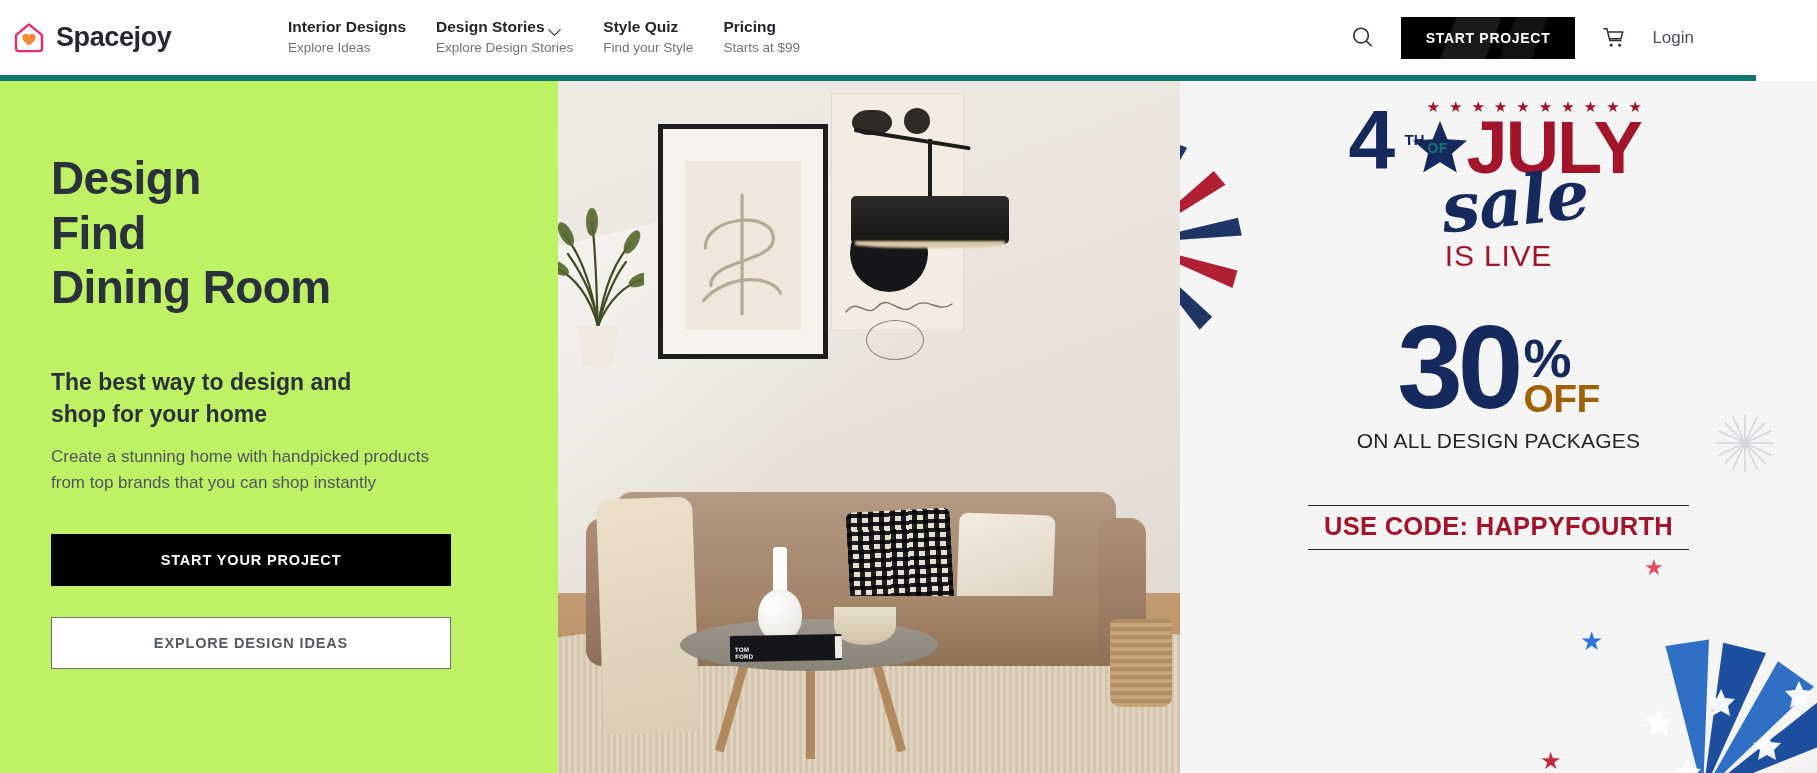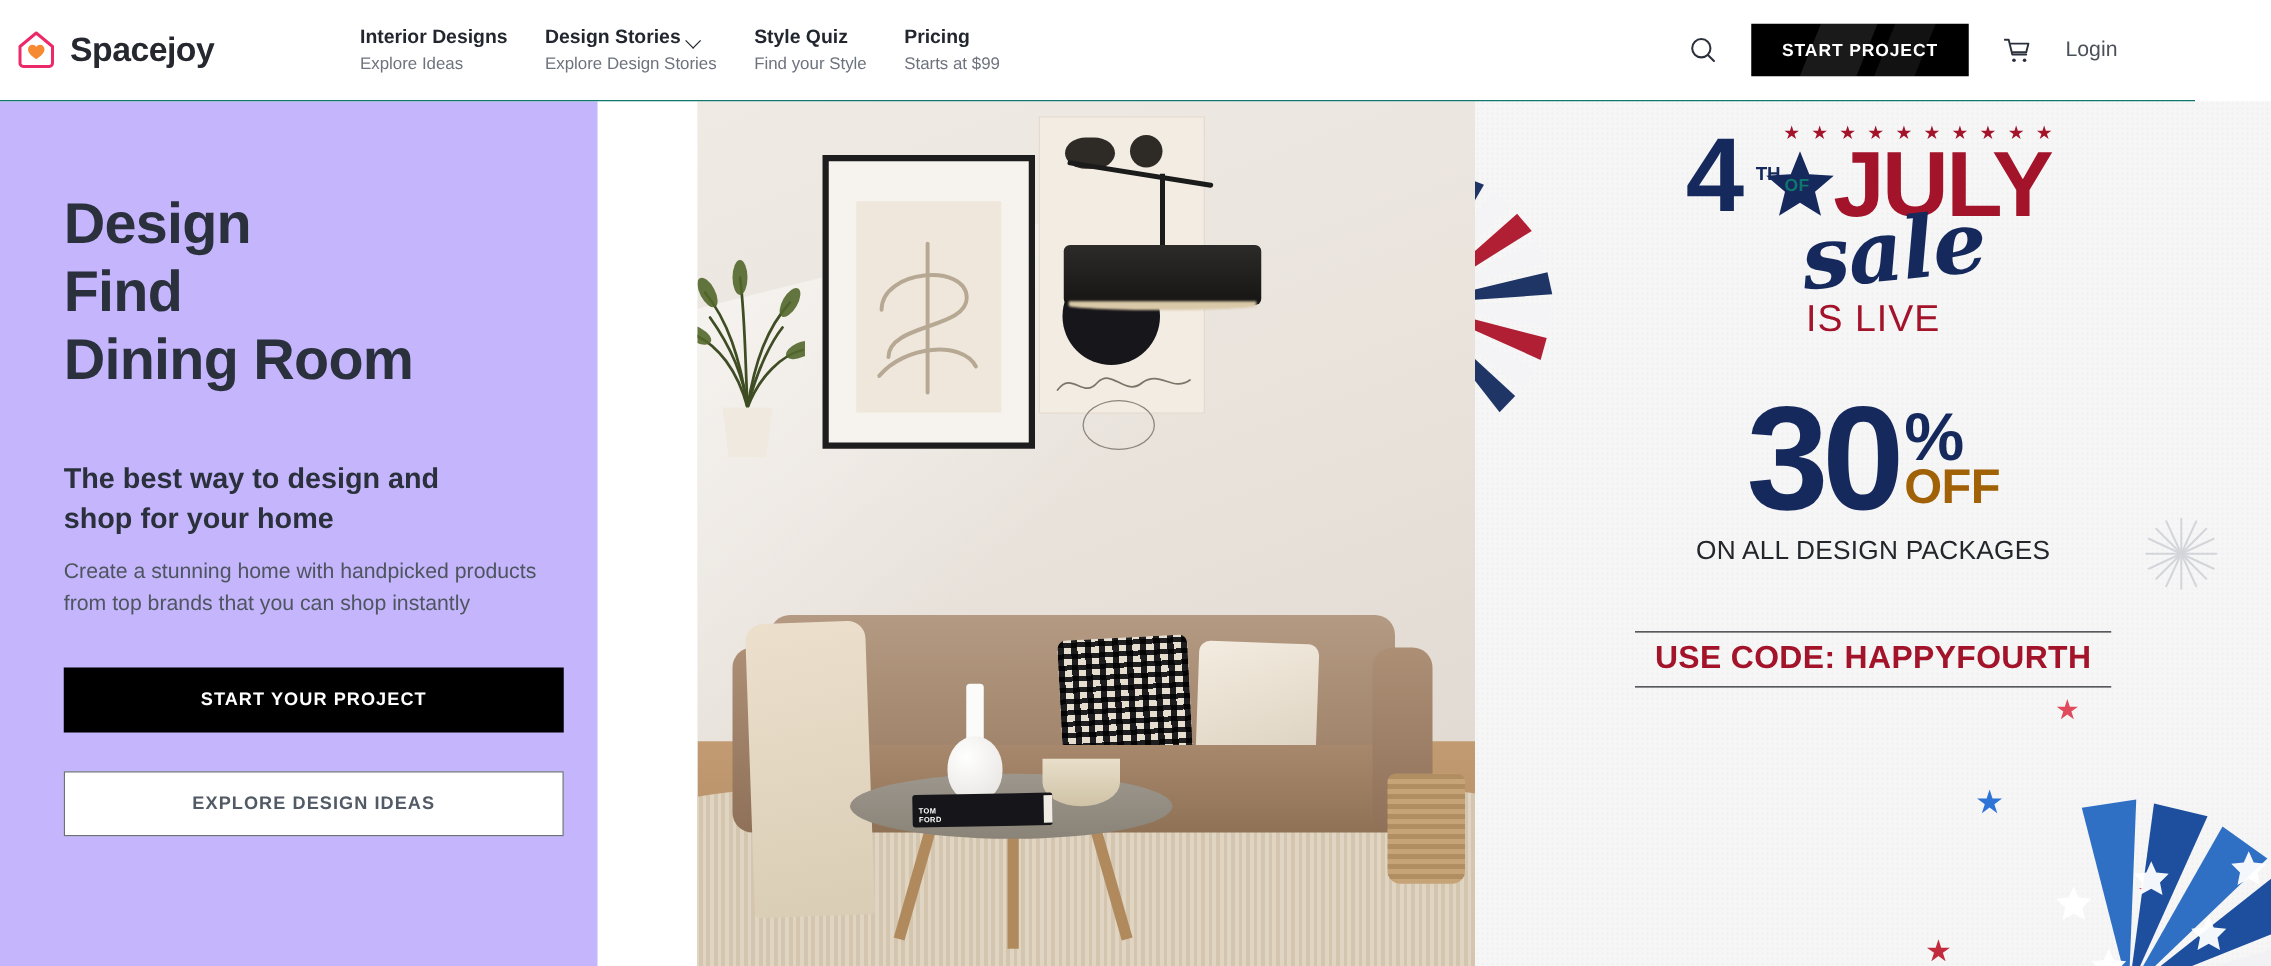--- a/index.html
+++ b/index.html
@@ -8,21 +8,21 @@
     width:1817px; height:773px; overflow:hidden;
     font-family:"Liberation Sans", sans-serif;
     background:#ffffff; color:#2d3440;
   }
   .page{ position:relative; width:1817px; height:773px; background:#fff; }
 
   
   .header{
     position:absolute; top:0; left:0; width:1756px; height:81px;
     background:#fff; display:flex; align-items:center;
-    border-bottom:1px solid #0f766e; z-index:40;
+    border-bottom:6px solid #0f766e; z-index:40;
   }
   .logo-wrap{ display:flex; align-items:center; gap:10px; margin-left:12px; width:260px; }
   .logo-mark{ width:34px; height:34px; flex:none; }
   .logo-text{ font-size:27px; font-weight:700; color:#25282e; letter-spacing:-0.4px; }
 
   .nav{ display:flex; align-items:flex-start; gap:30px; margin-left:16px; }
   .nav-item{ cursor:pointer; line-height:1.22; }
   .nav-top{ font-size:15.5px; font-weight:700; color:#22262e; display:flex; align-items:flex-end; gap:5px; white-space:nowrap; }
   .nav-sub{ font-size:13.5px; color:#6d737d; margin-top:3px; white-space:nowrap; }
   .chev{ display:inline-block; width:9px; height:9px; border-right:1.6px solid #22262e; border-bottom:1.6px solid #22262e; transform:rotate(45deg) translate(-2px,-2px); }
@@ -39,21 +39,21 @@
   }
   .btn-start::before{
     content:""; position:absolute; top:-40%; left:62%; width:30px; height:180%;
     background:rgba(255,255,255,.07); transform:rotate(22deg); pointer-events:none;
   }
   .login{ font-size:17px; color:#4b5159; cursor:pointer; }
 
   
   .hero{ position:absolute; top:81px; left:0; width:1817px; height:692px; }
 
-  .hero-left{ position:absolute; left:0; top:0; width:478px; height:692px; background:#c4b5fd; padding:70px 0 0 51px; }
+  .hero-left{ position:absolute; left:0; top:0; width:558px; height:692px; background:#bef264; padding:70px 0 0 51px; }
   .h1{ font-size:46px; line-height:1.19; font-weight:700; color:#2b313c; letter-spacing:-0.6px; }
   .h2{ font-size:23px; line-height:1.39; font-weight:700; color:#2b313c; margin-top:52px; max-width:360px; }
   .lede{ font-size:17px; line-height:1.52; color:#4e555f; margin-top:13px; max-width:385px; }
   .cta-primary{
     display:flex; align-items:center; justify-content:center;
     width:400px; height:52px; background:#000; color:#fff;
     font-size:14.5px; font-weight:700; letter-spacing:.85px; margin-top:38px; cursor:pointer; border:0;
   }
   .cta-secondary{
     display:flex; align-items:center; justify-content:center;
@@ -120,21 +120,21 @@
   .j-star{ color:#a3132a; font-size:15px; line-height:1; }
   .j-four{ position:absolute; left:0; top:10px; font-size:84px; font-weight:800; color:#16295c; line-height:.85; letter-spacing:-3px; }
   .j-th{ position:absolute; left:56px; top:8px; font-size:15px; font-weight:800; color:#16295c;margin-top:28px; }
   .j-starbadge{ position:absolute; left:62px; top:25px; width:58px; height:56px; }
   .j-of{ position:absolute; left:79px; top:45px; font-size:14px; font-weight:800; color:#0f766e; letter-spacing:.4px; }
   .j-july{ position:absolute; left:118px; top:20px; font-size:74px; font-weight:800; color:#a3132a; letter-spacing:-2px; line-height:.9; }
   .j-sale{ position:absolute; left:92px; top:66px; font-family:"DejaVu Serif", serif; font-style:italic; font-weight:700;
     font-size:68px; color:#16295c; transform:rotate(-6deg); letter-spacing:-1px; }
   .islive{ font-size:30px; color:#a3132a; letter-spacing:.8px; margin-top:14px; }
 
-  .pct-row{ display:flex; align-items:center; margin-top:46px; }
+  .pct-row{ display:flex; align-items:flex-end; margin-top:46px; }
   .pct-num{ font-size:118px; font-weight:800; color:#16295c; line-height:.82; letter-spacing:-5px; }
   .pct-side{ display:flex; flex-direction:column; align-items:flex-start; margin-left:5px; padding-top:2px; }
   .pct-sym{ font-size:54px; font-weight:800; color:#16295c; line-height:.8; }
   .pct-off{ font-size:39px; font-weight:800; color:#a16207; line-height:.9; margin-top:0; letter-spacing:-.5px; }
   .pkg{ font-size:21px; color:#23262b; margin-top:13px; letter-spacing:.2px; }
 
   .code-box{ margin-top:52px; border-top:1.6px solid #23262b; border-bottom:1.6px solid #23262b; padding:6px 16px 8px; }
   .code-txt{ font-size:25.5px; font-weight:700; color:#a3132a; letter-spacing:.3px; }
 
   .fan-left{ position:absolute; left:-168px; top:42px; width:240px; height:240px; }

